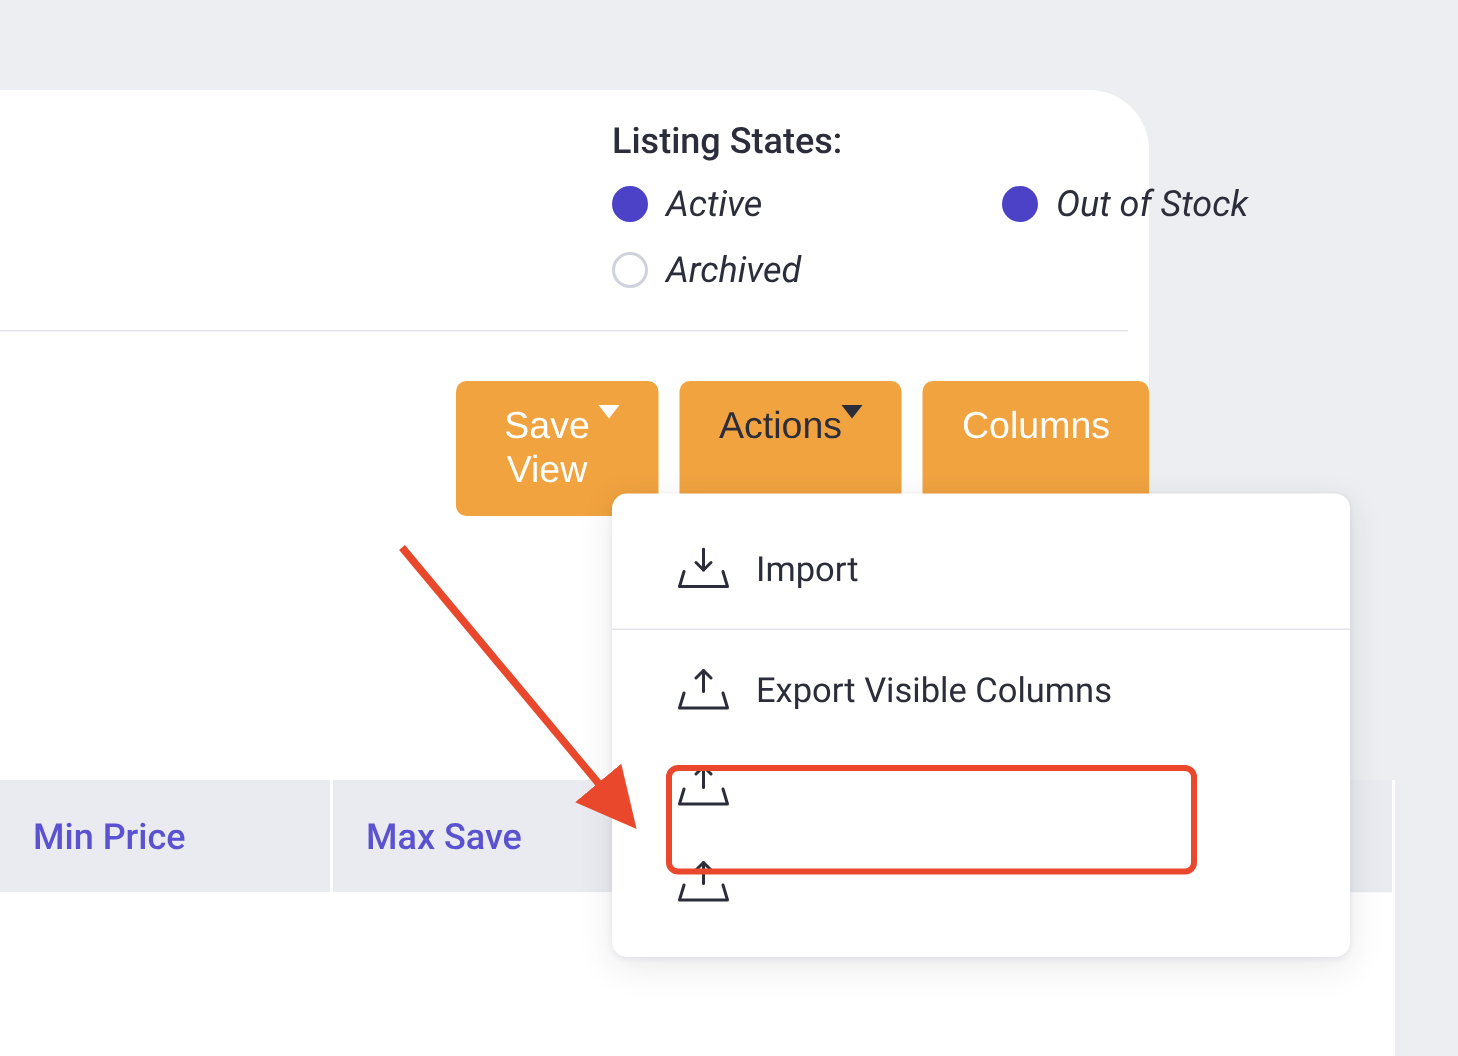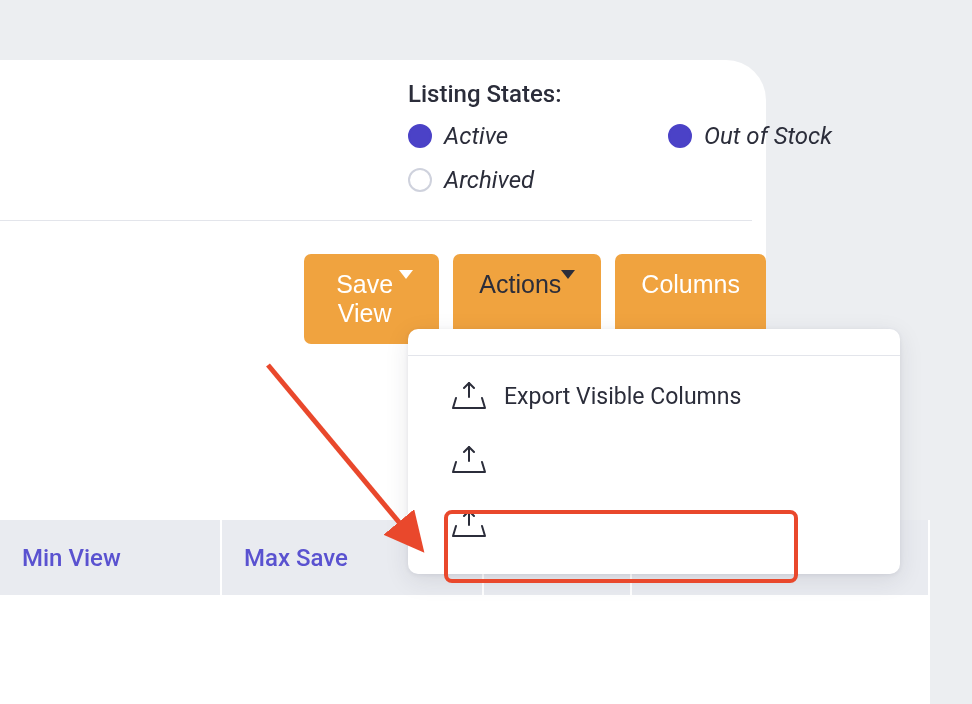--- a/index.html
+++ b/index.html
@@ -207,38 +207,46 @@
       <span>Actions</span>
       <span class="caret-down"></span>
     </button>
     <button class="btn">
       <span>Columns</span>
     </button>
   </div>
 
   <div class="table-area">
     <div class="table-col" style="width:222px">
-      <div class="col-header">Min View</div>
+      <div class="col-header">Min Price</div>
       <div class="col-body"></div>
     </div>
     <div class="table-col" style="width:262px">
       <div class="col-header">Max Save</div>
       <div class="col-body"></div>
     </div>
     <div class="table-col" style="width:148px">
       <div class="col-header"></div>
       <div class="col-body"></div>
     </div>
     <div class="table-col" style="width:298px">
       <div class="col-header"></div>
       <div class="col-body"></div>
     </div>
   </div>
 
   <div class="dropdown">
+    <div class="dropdown-item">
+      <svg class="icon-tray" viewBox="0 0 34 28" fill="none" stroke="#2b2d3a" stroke-width="2" stroke-linecap="round" stroke-linejoin="round">
+        <path d="M17 1 L17 15"></path>
+        <path d="M12 10 L17 15 L22 10"></path>
+        <path d="M4 16 L1 26 L33 26 L30 16"></path>
+      </svg>
+      <span>Import</span>
+    </div>
     <div class="dropdown-divider"></div>
     <div class="dropdown-item">
       <svg class="icon-tray" viewBox="0 0 34 28" fill="none" stroke="#2b2d3a" stroke-width="2" stroke-linecap="round" stroke-linejoin="round">
         <path d="M17 15 L17 1"></path>
         <path d="M12 6 L17 1 L22 6"></path>
         <path d="M4 16 L1 26 L33 26 L30 16"></path>
       </svg>
       <span>Export Visible Columns</span>
     </div>
     <div class="dropdown-item">

